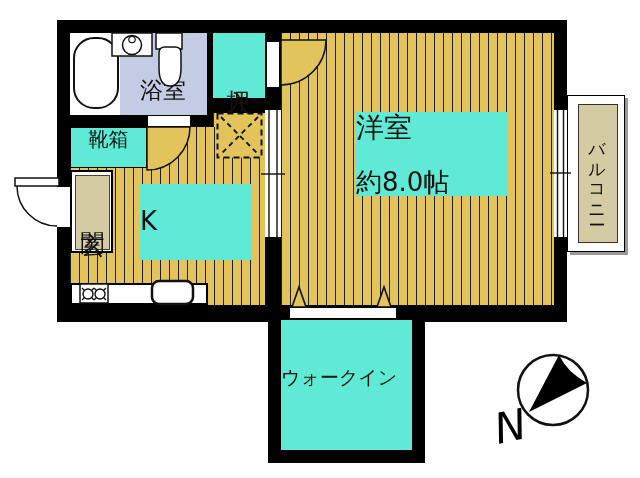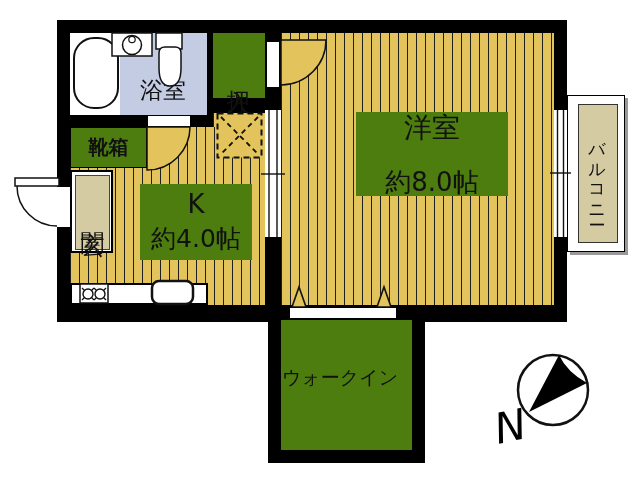--- a/index.html
+++ b/index.html
@@ -1,26 +1,26 @@
 <!DOCTYPE html>
 <html><head>
 <meta charset="utf-8">
 <style>
   html,body{margin:0;padding:0;background:#fff;}
   .plan{position:relative;width:640px;height:478px;background:#fff;overflow:hidden;
         font-family:"DejaVu Sans",sans-serif;color:#111;}
   .abs{position:absolute;box-sizing:border-box;}
   .wall{background:#000;}
-  .gold{background:#4d7c0f;font-weight:bold;}
+  .gold{background:#5eead4;}
   .hatch{background-color:#e3c35c;
          background-image:repeating-linear-gradient(to right,#1f1f1f 0,#1f1f1f 1.3px,transparent 1.3px,transparent 9px);}
   .blue{background:#c3cce3;}
   .khaki{background:#d5cba3;}
   .white{background:#fff;}
-  .lbl{display:flex;align-items:center;justify-content:center;text-align:center;line-height:1.15;}
+  .lbl{display:flex;align-items:flex-start;justify-content:center;text-align:center;line-height:1.15;}
   .vtext{writing-mode:vertical-rl;display:flex;align-items:center;justify-content:center;}
   svg{position:absolute;left:0;top:0;}
   svg text{font-family:"DejaVu Sans",sans-serif;}
 </style>
 </head>
 <body>
 
 <div class="plan">
 
   <div class="abs wall" style="left:57px;top:20px;width:510px;height:302px;"></div>
@@ -78,21 +78,20 @@
     <span>押入</span>
   </div>
 
   <div class="abs lbl" style="left:356px;top:116px;width:152px;height:78px;font-size:28px;flex-direction:column;gap:6px;">
     <span>洋室</span>
     <span style="font-size:26px;margin-top:17px;">約8.0帖</span>
   </div>
 
   <div class="abs lbl" style="left:140px;top:188px;width:112px;height:68px;font-size:26px;flex-direction:column;gap:5px;">
     <span>K</span>
-    <span style="font-size:25px;">約4.0帖</span>
   </div>
 
   <svg width="640" height="478" viewBox="0 0 640 478">
 
     <rect x="74" y="38" width="44" height="70" rx="20" fill="#fff" stroke="#111" stroke-width="2"></rect>
 
     <g>
       <rect x="112" y="33" width="40" height="23" fill="#fff" stroke="#111" stroke-width="1.5"></rect>
       <circle cx="132" cy="45" r="9.5" fill="#fff" stroke="#111" stroke-width="1.5"></circle>
       <circle cx="132" cy="39.5" r="3.2" fill="#fff" stroke="#111" stroke-width="1.2"></circle>

